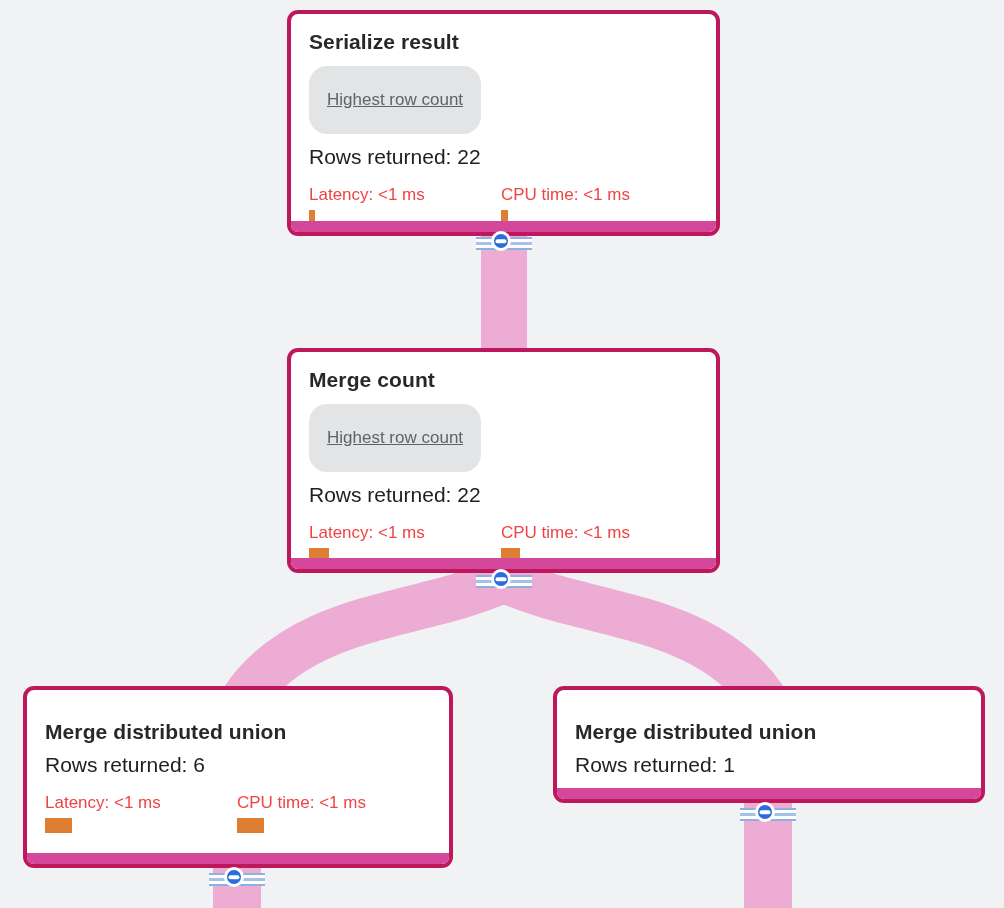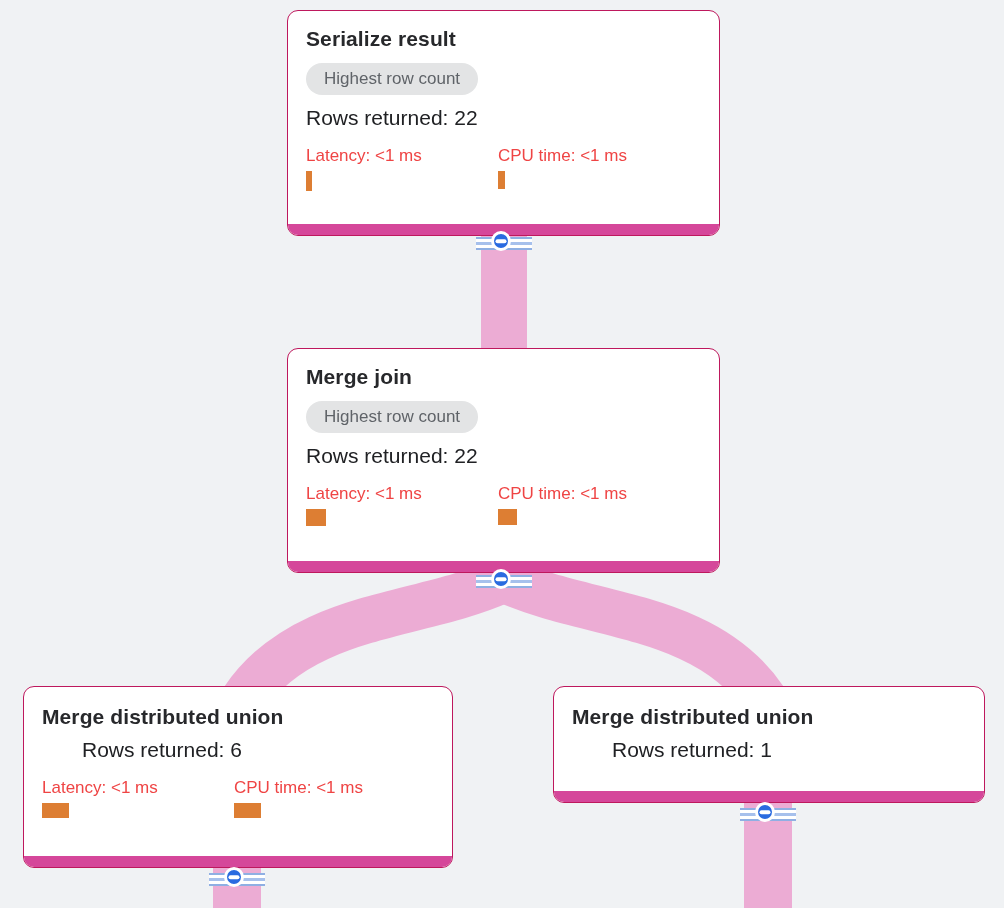--- a/index.html
+++ b/index.html
@@ -16,41 +16,42 @@
   .edges {
     position: absolute;
     left: 0; top: 0;
     z-index: 1;
   }
 
   .plan-node {
     position: absolute;
     z-index: 2;
     background: #ffffff;
-    border: 1px solid #be185d;
+    border: 4px solid #be185d;
     border-radius: 11px;
     overflow: hidden;
   }
   .node-content { padding: 14px 18px 0 18px; }
   .node-title {
     font-size: 21px;
     font-weight: 600;
     color: #27282b;
     line-height: 28px;
     letter-spacing: 0.1px;
   }
   .node-badge {
     display: inline-block;
     margin-top: 10px;
     background: #e3e4e5;
     color: #5f6368;
     font-size: 17px;
     line-height: 24px;
-    padding: 4px 18px;
+    padding: 22px 18px;
     border-radius: 18px;
+    text-decoration: underline;
   }
   .node-rows {
     margin-top: 12px;
     font-size: 21px;
     color: #202124;
     line-height: 22px;
   }
   .node-stats {
     margin-top: 16px;
     display: flex;
@@ -66,22 +67,22 @@
     background: #dd7e33;
   }
   .node-bottom-bar {
     position: absolute;
     left: 0; right: 0; bottom: 0;
     height: 11px;
     background: #d5479a;
   }
 
   
-  .plan-node.compact .node-content { padding-top: 16px; }
-  .plan-node.compact .node-rows { margin-top: 8px; margin-left: 40px; }
+  .plan-node.compact .node-content { padding-top: 28px; }
+  .plan-node.compact .node-rows { margin-top: 8px; }
 
   .collapse-button {
     position: absolute;
     z-index: 3;
     width: 56px;
     height: 26px;
     cursor: pointer;
   }
   .collapse-stripes {
     position: absolute;
@@ -140,21 +141,21 @@
           <div class="stat-label">CPU time: &lt;1 ms</div>
           <div class="stat-bar" style="width:7px;height:18px"></div>
         </div>
       </div>
     </div>
     <div class="node-bottom-bar"></div>
   </div>
 
   <div class="plan-node" style="left:287px; top:348px; width:433px; height:225px;">
     <div class="node-content">
-      <div class="node-title">Merge join</div>
+      <div class="node-title">Merge count</div>
       <div><span class="node-badge">Highest row count</span></div>
       <div class="node-rows">Rows returned: 22</div>
       <div class="node-stats">
         <div class="stat-col">
           <div class="stat-label">Latency: &lt;1 ms</div>
           <div class="stat-bar" style="width:20px;height:17px"></div>
         </div>
         <div class="stat-col">
           <div class="stat-label">CPU time: &lt;1 ms</div>
           <div class="stat-bar" style="width:19px;height:16px"></div>

